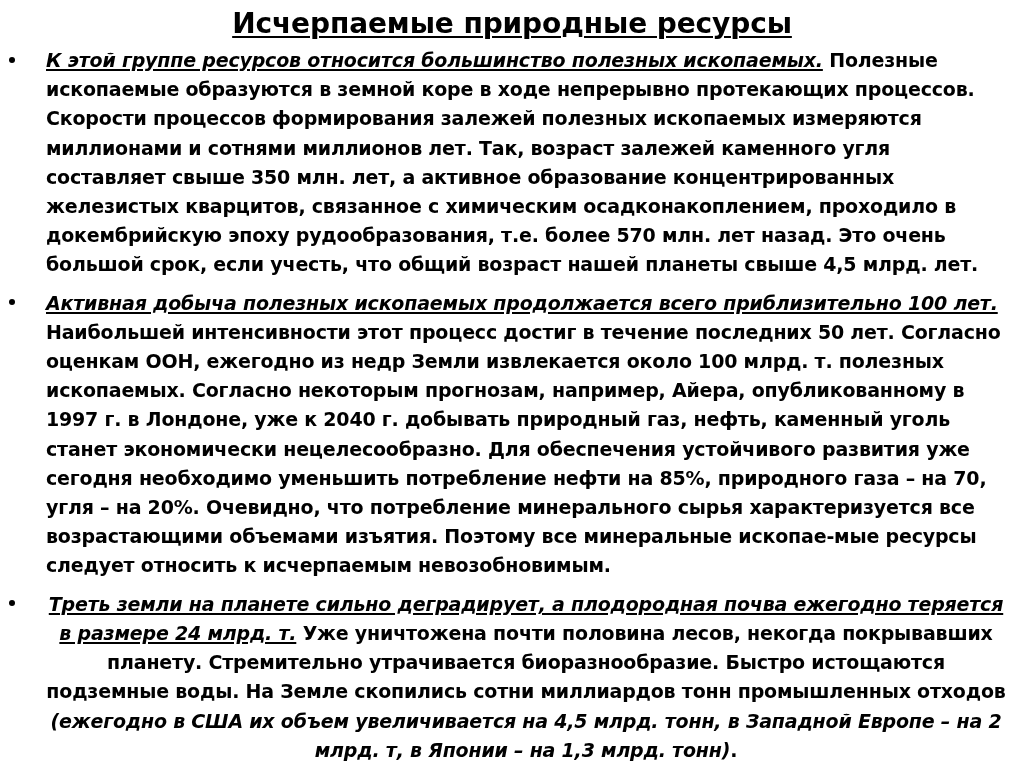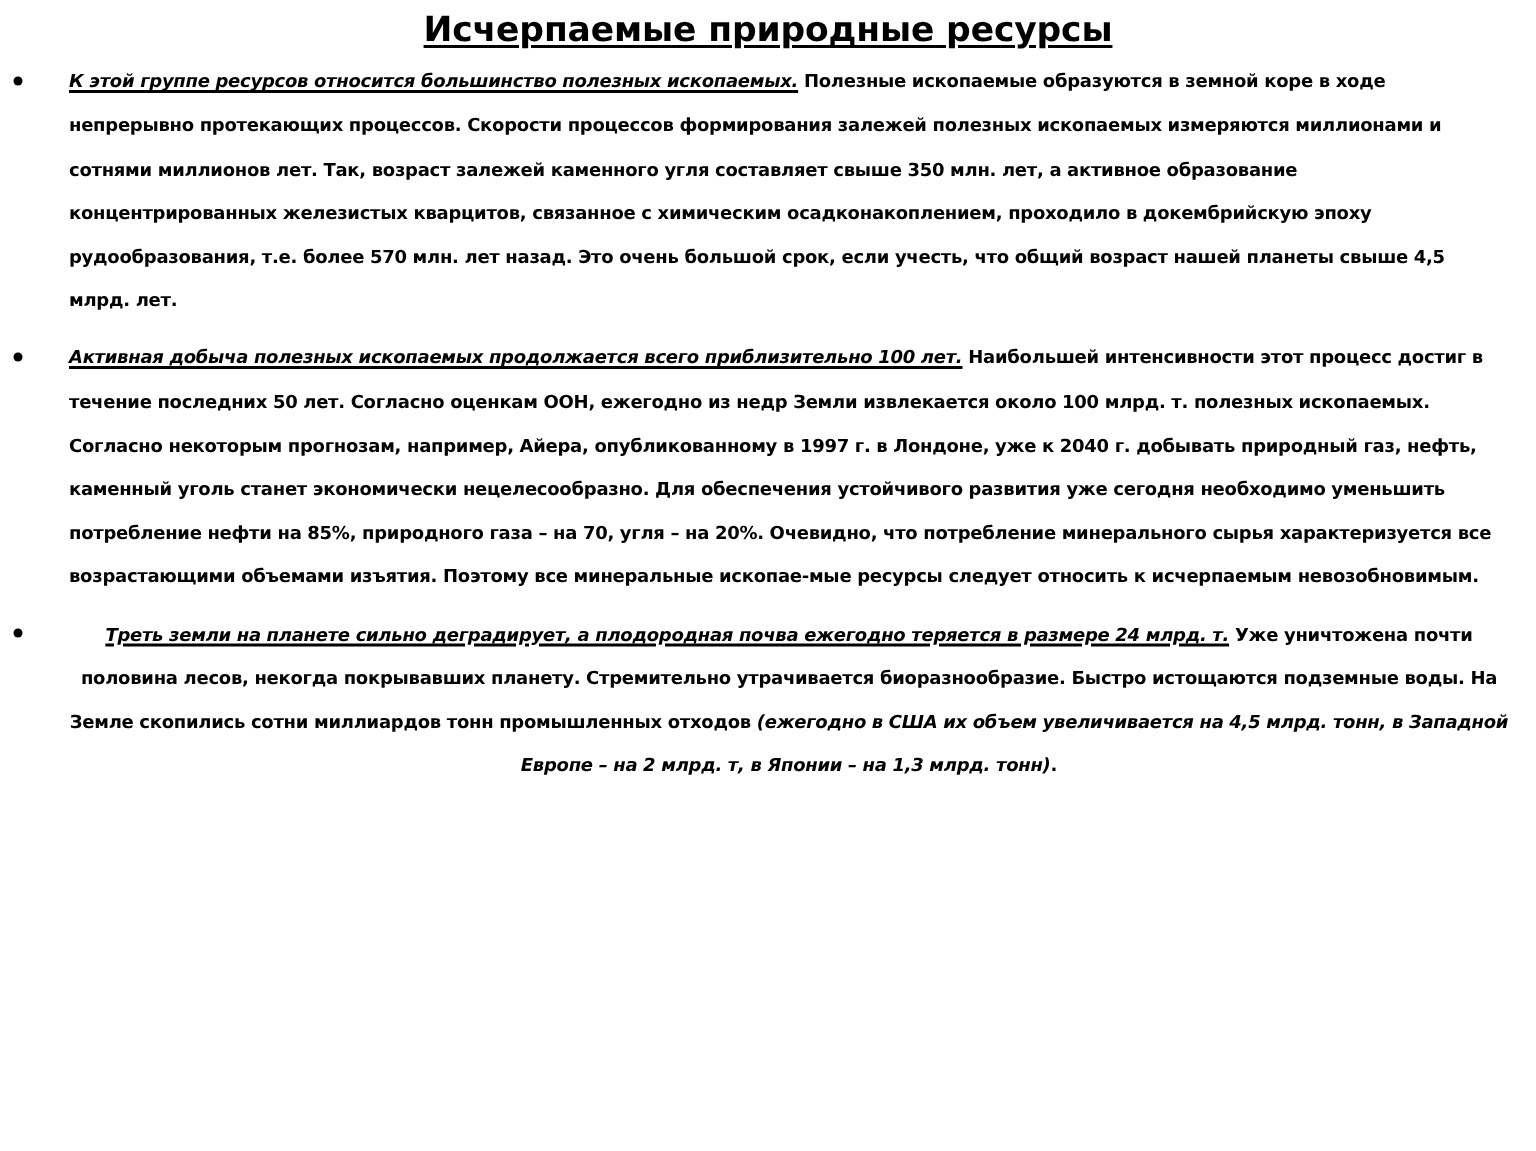--- a/index.html
+++ b/index.html
@@ -21,21 +21,21 @@
     position: relative;
     width: 1024px;
     height: 767px;
     box-sizing: border-box;
     padding: 0;
   }
 
   
   .slide-title {
     text-align: center;
-    font-size: 23px;
+    font-size: 28px;
     font-weight: 700;
     line-height: 1.18;
     letter-spacing: -0.1px;
     padding-top: 7px;
     margin: 0 0 6px 0;
   }
   .slide-title span.tx {
     text-decoration: underline;
     text-underline-offset: 3px;
     text-decoration-thickness: 2px;
@@ -45,21 +45,21 @@
   .body-list {
     margin: 0;
     padding: 0 18px 0 0;
     list-style: none;
   }
 
   .bullet-item {
     position: relative;
     padding-left: 46px;
     margin-bottom: 9px;
-    font-size: 12px;
+    font-size: 19px;
     font-weight: 700;
     line-height: 29.2px;
     text-align: left;
     letter-spacing: -0.18px;
     word-spacing: -0.1px;
   }
   .bullet-item:last-child { margin-bottom: 0; text-align: center; }
 
   .bullet-dot {
     position: absolute;

